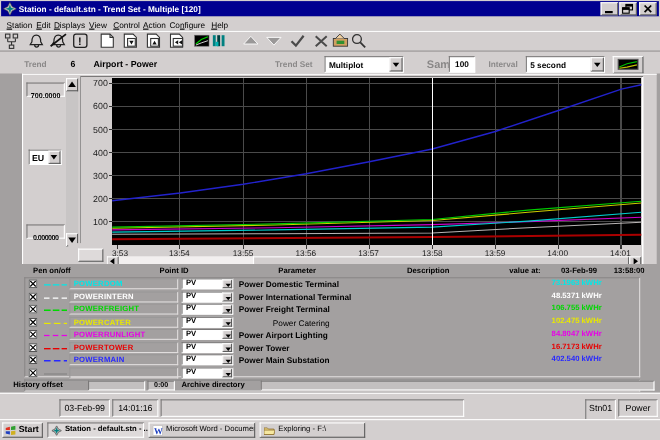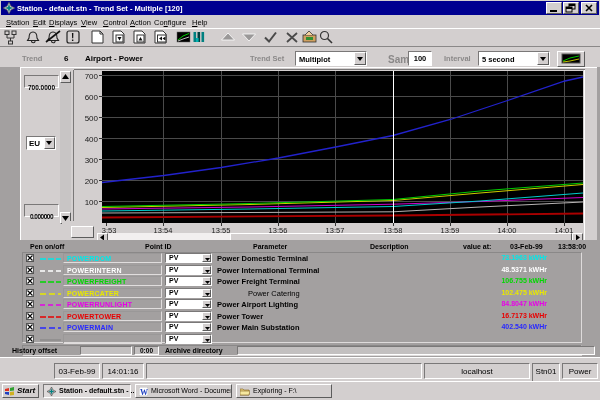--- a/index.html
+++ b/index.html
@@ -472,28 +472,27 @@
   <div class="abs" style="left:165px;top:107px;font-size:7px;font-weight:bold;">Archive directory</div>
   <div class="abs sunken" style="left:237px;top:106px;width:358px;height:9px;background:#c3c0c0;"></div>
 </div>
 
 <div class="abs lt" style="left:0;top:357px;width:600px;height:24px;border-top:1px solid #fff;"></div>
 <div class="abs" id="statusbar" style="left:0;top:363px;width:600px;height:16px;">
   <div class="abs sunken" style="left:2px;top:0;width:50px;height:16px;text-align:left;margin-top:36px;"><span style="color:#c03030;font-size:8px;font-weight:bold;line-height:15px;">Honeywell</span></div>
   <div class="abs sunken" style="left:54px;top:0;width:46px;height:16px;text-align:center;font-size:8px;line-height:15px;">03-Feb-99</div>
   <div class="abs sunken" style="left:102px;top:0;width:42px;height:16px;text-align:center;font-size:8px;line-height:15px;">14:01:16</div>
   <div class="abs sunken" style="left:146px;top:0;width:276px;height:16px;"></div>
-  <div class="abs sunken" style="left:424px;top:0;width:106px;height:16px;text-align:center;font-size:8px;line-height:15px;">localhost</div>
   <div class="abs sunken" style="left:532px;top:0;width:28px;height:32px;text-align:center;font-size:8px;line-height:15px;">Stn01</div>
   <div class="abs sunken" style="left:562px;top:0;width:36px;height:16px;text-align:center;font-size:8px;line-height:15px;">Power</div>
 </div>
 
 <div class="abs lt" style="left:0;top:381px;width:600px;height:19px;border-top:1px solid #fff;"></div>
 <div class="abs" id="taskbar" style="left:0;top:382px;width:600px;height:18px;">
-  <div class="abs raised lt" style="left:2px;top:2px;width:37px;height:14px;font-style:italic;">
+  <div class="abs raised lt" style="left:2px;top:2px;width:37px;height:14px;">
     <svg class="abs" style="left:2px;top:2px;" width="10" height="9" viewBox="0 0 10 9">
       <polygon points="0,2 4,1 4,4 0,4" fill="#e03020"></polygon>
         <polygon points="5,1 9,0 9,3.6 5,4" fill="#30a030"></polygon>
       <polygon points="0,5 4,5 4,8 0,7" fill="#2040c0"></polygon>
         <polygon points="5,5 9,4.5 9,8 5,8.5" fill="#d0b020"></polygon>
     </svg>
     <span class="abs" style="left:14px;top:1px;font-size:8px;font-weight:bold;">Start</span>
   </div>
   <div class="abs sunken" style="left:43px;top:2px;width:88px;height:14px;background:#dedada;">
     <svg class="abs" style="left:3px;top:2px;" width="9" height="9" viewBox="0 0 12 12">

